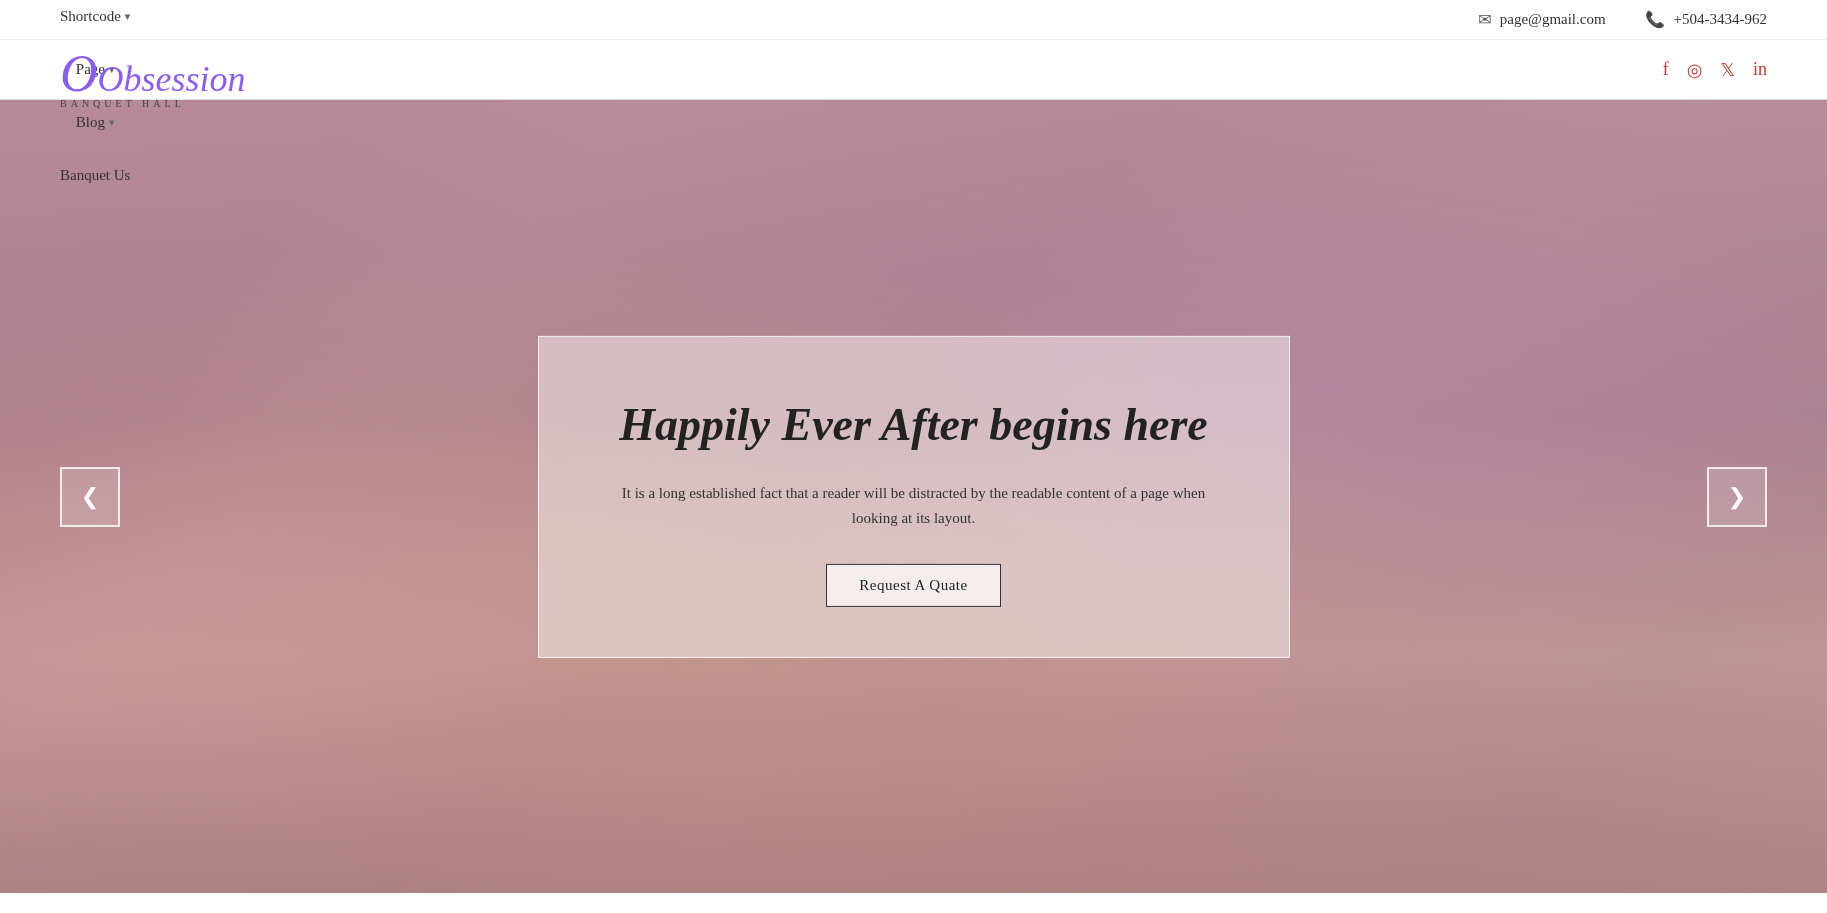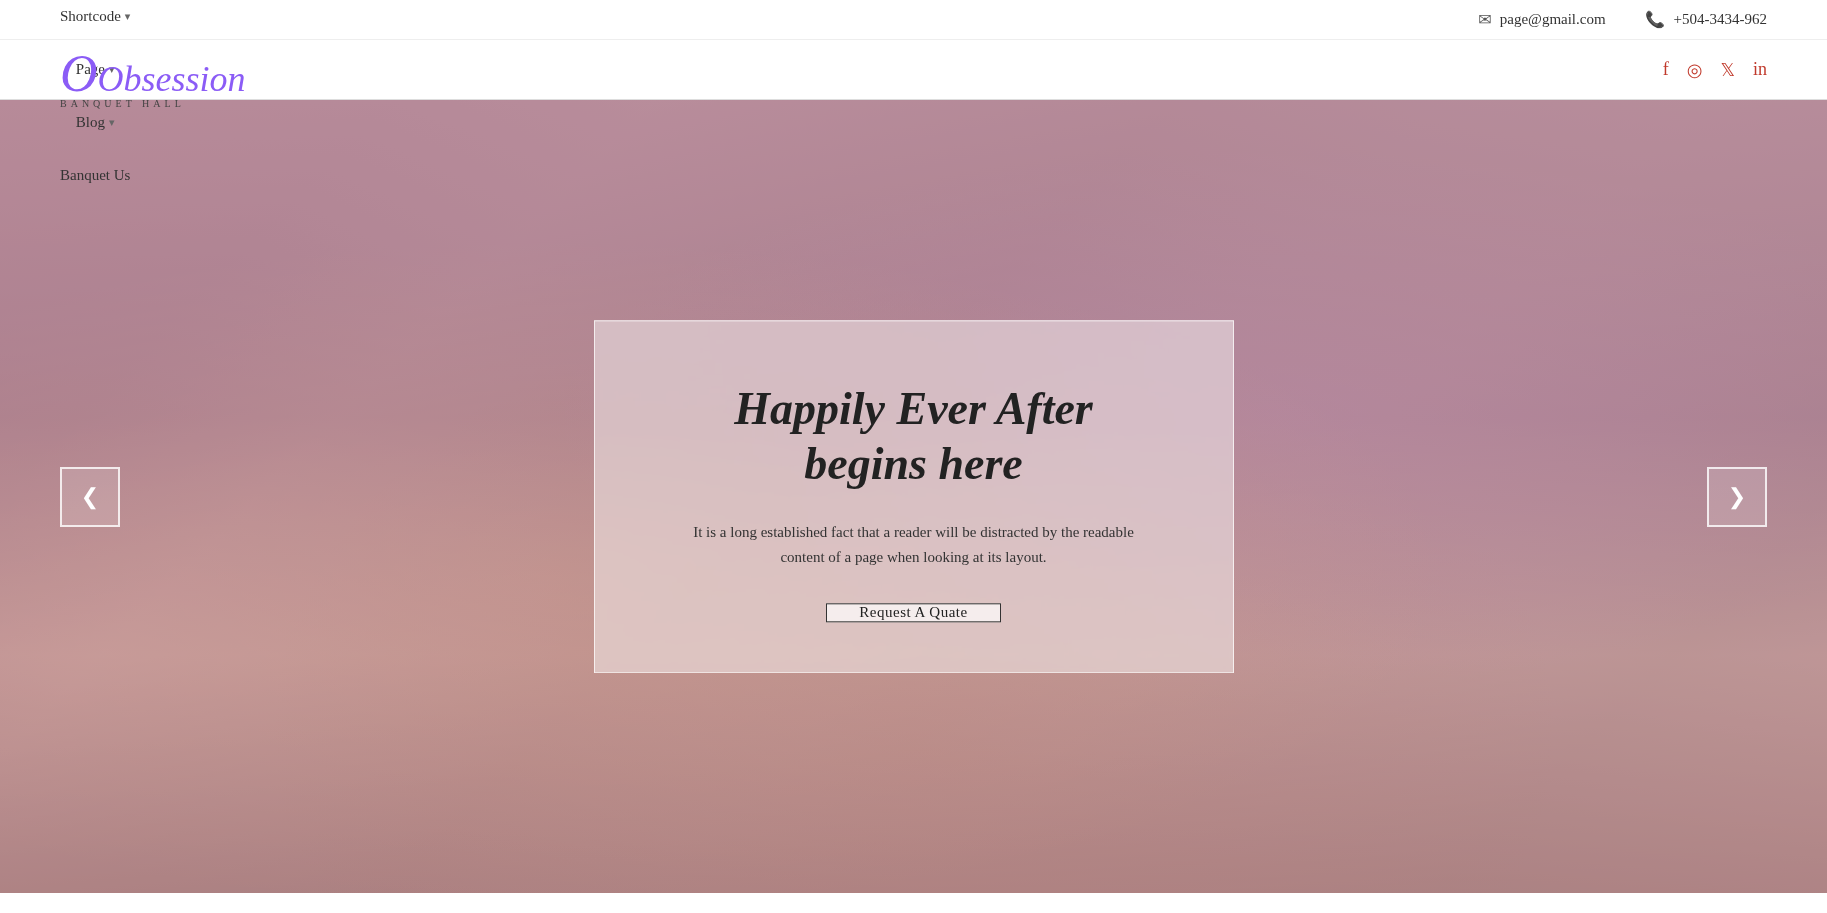--- a/index.html
+++ b/index.html
@@ -158,21 +158,21 @@
 
     
     .hero-content-box {
       position: absolute;
       top: 50%;
       left: 50%;
       transform: translate(-50%, -50%);
       background: rgba(255, 255, 255, 0.45);
       border: 1px solid rgba(255,255,255,0.6);
       padding: 60px 80px 50px;
-      width: 640px;
+      width: 752px;
       text-align: center;
       backdrop-filter: blur(2px);
     }
     .hero-title {
       font-family: 'Georgia', serif;
       font-style: italic;
       font-size: 46px;
       font-weight: bold;
       color: #222;
       margin-bottom: 24px;
@@ -182,21 +182,21 @@
       font-size: 15px;
       color: #333;
       line-height: 1.7;
       margin-bottom: 32px;
       margin-top: 29px;
     }
     .hero-cta {
       display: inline-block;
       border: 1.5px solid #333;
       background: rgba(255,255,255,0.7);
-      padding: 0 32px;
+      padding: 12px 32px;
       font-size: 15px;
       color: #222;
       cursor: pointer;
       letter-spacing: 0.5px;
       text-decoration: none;
     }
 
     
     .hero-content-box::before {
       content: '';

